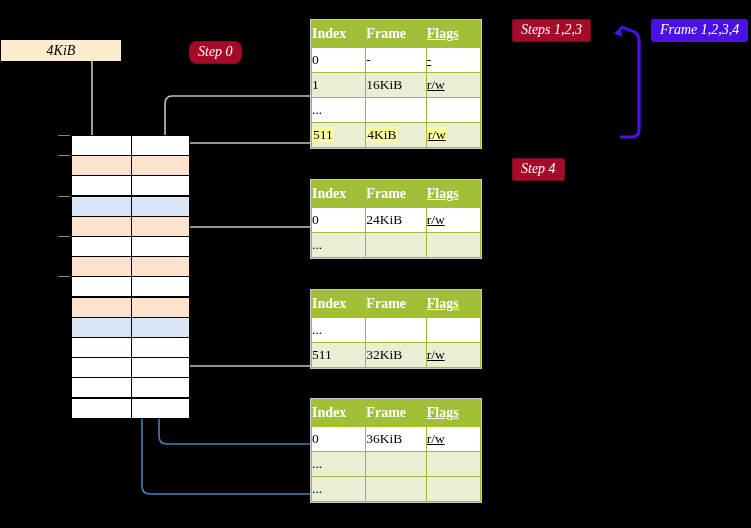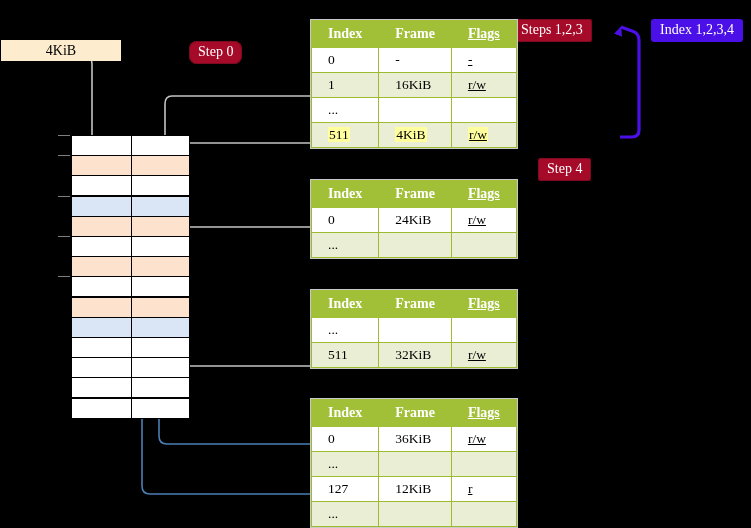--- a/index.html
+++ b/index.html
@@ -4,35 +4,35 @@
 <style>
   html,body{margin:0;padding:0;background:#000;}
   body{width:751px;height:528px;position:relative;overflow:hidden;
        font-family:"Liberation Serif", serif;}
 
   .canvas{position:absolute;left:0;top:0;width:751px;height:528px;}
 
   
   .badge{position:absolute;color:#ffffff;font-size:14px;line-height:18px;
          padding:2px 9px 3px 9px;border-radius:3px;white-space:nowrap;
-         font-family:"Liberation Serif", serif;}
+         font-family:"Liberation Serif", serif;font-style:italic;}
   .badge-red{background:#a50a28;box-shadow:0 0 0 1px #7c0a20 inset;}
   .badge-blue{background:#4b10e8;}
   .badge-cream{background:#fdeccd;color:#000;border-radius:0;
                padding:0;text-align:center;}
 
   
   .ptable{position:absolute;border-collapse:collapse;
           background:#ffffff;width:170px;
           box-shadow:0 0 0 1px #c9c9c9;}
   .ptable td,.ptable th{
       border:1px solid #9dbb2f;
       font-size:13.5px;
       height:22px;
-      padding:1px 16px;
+      padding:1px 0;
       text-align:left;
       font-weight:normal;
       color:#000;
       font-family:"Liberation Serif", serif;
       white-space:nowrap;
       overflow:hidden;
   }
   .ptable th{
       background:#a2c037;color:#ffffff;font-weight:bold;font-size:14px;
       border:1px solid #a2c037;height:24px;
@@ -92,25 +92,25 @@
 
     <path d="M 311,494 L 150,494 Q 142,494 142,486 L 142,209" fill="none" stroke="#4a7fb5" stroke-width="1.6" marker-end="url(#blueArrowUp)"></path>
 
     <path d="M 620,137 L 632,137 Q 639,137 639,130 L 639,40 Q 639,33 632,31 L 621,27" fill="none" stroke="#4b10e8" stroke-width="3.2" marker-end="url(#purpleArrow)"></path>
   </svg>
 
   <div class="badge badge-cream" style="left:1px;top:40px;width:120px;height:21px;line-height:21px;font-size:14px;">4KiB</div>
 
   <div class="badge badge-red" style="left:189px;top:41px;border-radius:8px;">Step 0</div>
 
-  <div class="badge badge-red" style="left:538px;top:158px;">Step 4</div>
+  <div class="badge badge-red" style="left:512px;top:158px;">Step 4</div>
 
   <div class="badge badge-red" style="left:512px;top:19px;">Steps 1,2,3</div>
 
-  <div class="badge badge-blue" style="left:651px;top:19px;">Index 1,2,3,4</div>
+  <div class="badge badge-blue" style="left:651px;top:19px;">Frame 1,2,3,4</div>
 
   <div class="memgrid" id="memgrid" style="left:71px;top:135px;width:119px;height:282px;">
       <div class="memrow mem-white" style="top: 0px;"></div>
       <div class="memtick" style="top: 0px; left: -13px;"></div>
       <div class="memrow mem-orange" style="top: 20.2px;"></div>
       <div class="memtick" style="top: 20.2px; left: -13px;"></div>
       <div class="memrow mem-white" style="top: 40.4px;"></div>
       <div class="memrow mem-blue" style="top: 60.6px;"></div>
       <div class="memtick" style="top: 60.6px; left: -13px;"></div>
       <div class="memrow mem-orange" style="top: 80.8px;"></div>
@@ -216,25 +216,20 @@
         <tr class="row-plain">
           <td class="c-idx">0</td>
           <td class="c-frm">36KiB</td>
           <td class="c-flg">r/w</td>
         </tr>
         <tr class="row-alt">
           <td class="c-idx">...</td>
           <td class="c-frm"></td>
           <td class="c-flg"></td>
         </tr>
-        <tr class="row-plain">
-          <td class="c-idx">127</td>
-          <td class="c-frm">12KiB</td>
-          <td class="c-flg">r</td>
-        </tr>
         <tr class="row-alt">
           <td class="c-idx">...</td>
           <td class="c-frm"></td>
           <td class="c-flg"></td>
         </tr>
       </tbody>
     </table>
 
 </div>
 

